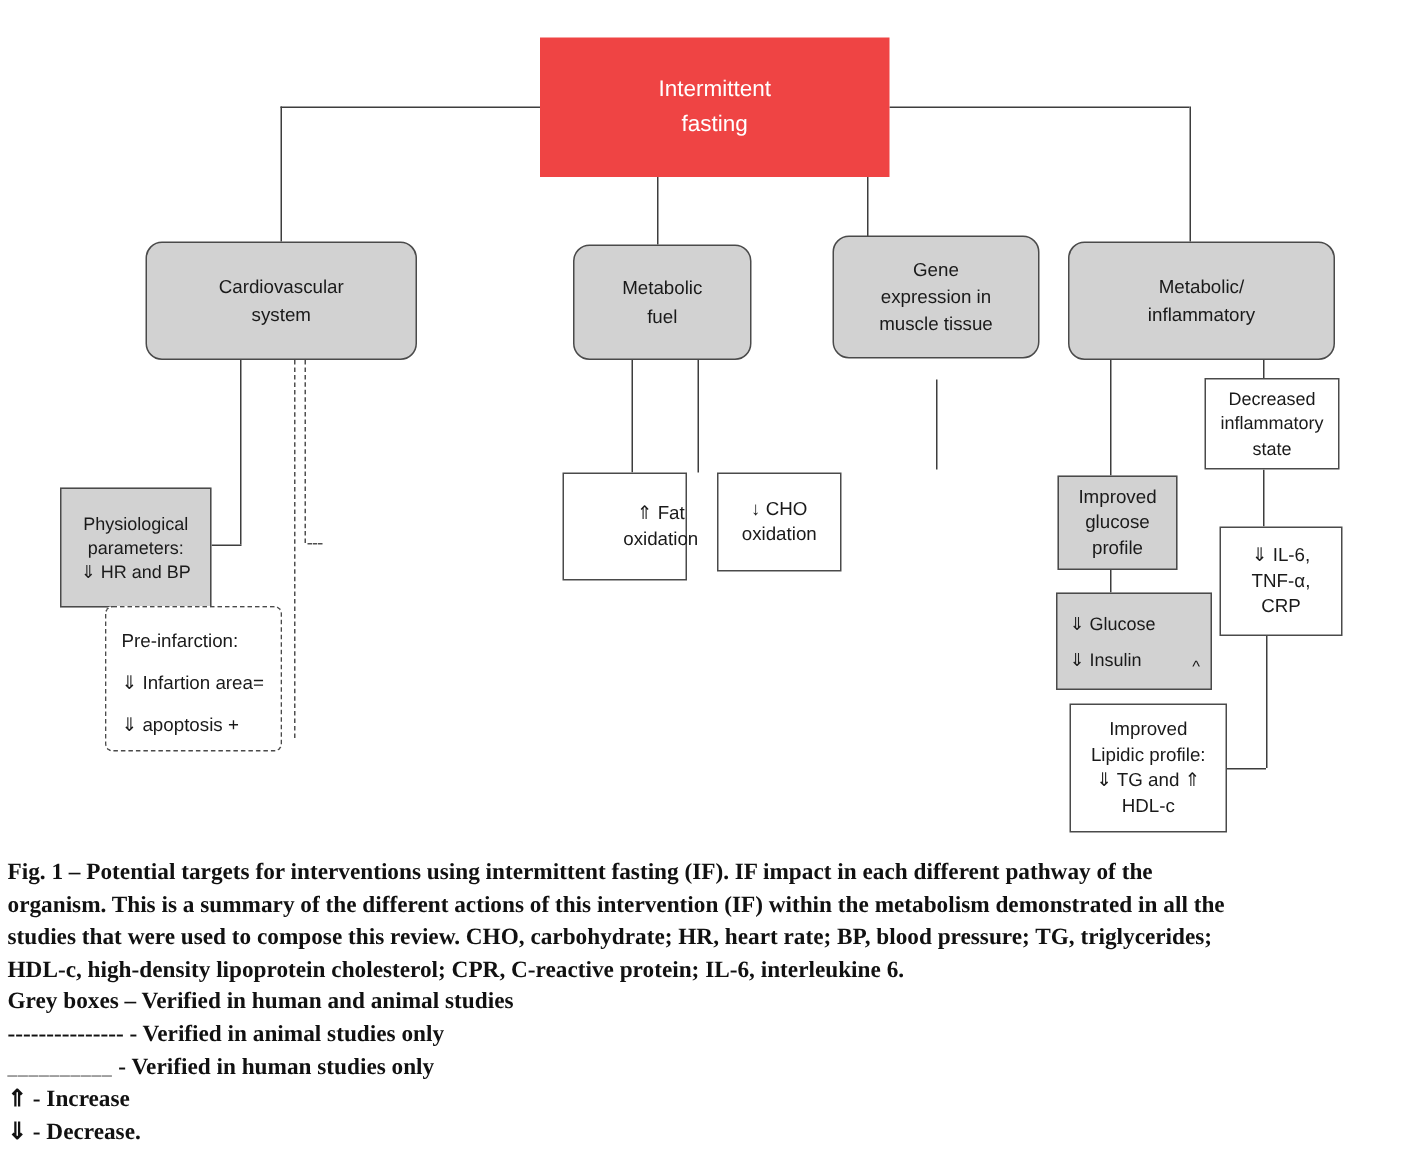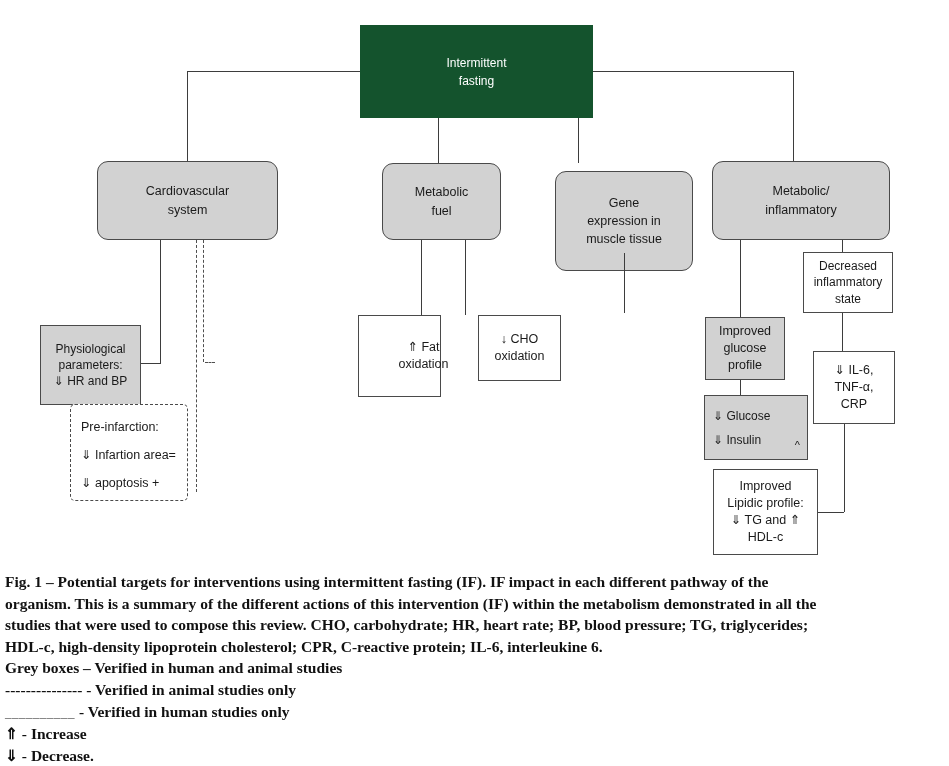--- a/index.html
+++ b/index.html
@@ -8,21 +8,21 @@
   .box { position:absolute; box-sizing:border-box; display:flex; align-items:center;
          justify-content:center; text-align:center; color:#1a1a1a;
          font-family:"Liberation Sans", sans-serif; }
   .lbl { white-space:pre-wrap; }
   .grey { background:#d2d2d2; border:1.2px solid #4a4a4a; }
   .whitebox { background:#ffffff; border:1.2px solid #4a4a4a; }
   .rounded { border-radius:11px; }
   .dashedbox { background:#ffffff; border:1.8px dashed #4a4a4a; border-radius:5px; }
   .left-text { justify-content:flex-start; align-items:flex-start; text-align:left; }
 
-  .root { background:#14532d; color:#fff; font-size:12px; line-height:1.5; }
+  .root { background:#ef4444; color:#fff; font-size:15px; line-height:1.5; }
   .branch { font-size:12.5px; line-height:1.45; }
   .sub { font-size:12.5px; line-height:1.35; }
 
   .vline { position:absolute; width:0; border-left:1.4px solid #3d3d3d; }
   .hline { position:absolute; height:0; border-top:1.4px solid #3d3d3d; }
   .vdash { position:absolute; width:0; border-left:1.6px dashed #4f4f4f; }
   .hdash { position:absolute; height:0; border-top:1.6px dashed #4f4f4f; }
 
   .caret { position:absolute; right:7px; bottom:2px; font-size:11px; }
 
@@ -49,21 +49,21 @@
   </div>
 
   <div class="box grey rounded branch" style="left:97px; top:161px; width:181px; height:79px;">
     <span class="lbl">Cardiovascular
 system</span>
   </div>
   <div class="box grey rounded branch" style="left:382px; top:163px; width:119px; height:77px;">
     <span class="lbl">Metabolic
 fuel</span>
   </div>
-  <div class="box grey rounded branch" style="left:555px; top:171px; width:138px; height:100px;">
+  <div class="box grey rounded branch" style="left:555px; top:157px; width:138px; height:82px;">
     <span class="lbl">Gene
 expression in
 muscle tissue</span>
   </div>
   <div class="box grey rounded branch" style="left:712px; top:161px; width:178px; height:79px;">
     <span class="lbl">Metabolic/
 inflammatory</span>
   </div>
 
   <div class="vline" style="left:160px; top:240px; height:123px;"></div>
@@ -81,21 +81,21 @@
   <div class="box dashedbox sub left-text" style="left:70px; top:404px; width:118px; height:97px; padding:8px 0 0 10px; line-height:28px;">
     <span class="lbl">Pre-infarction:
 ⇓ Infartion area=
 ⇓ apoptosis +</span>
   </div>
 
 
   <div class="vline" style="left:421px; top:240px; height:75px;"></div>
   <div class="vline" style="left:465px; top:240px; height:75px;"></div>
 
-  <div class="box whitebox sub" style="left:358px; top:315px; width:83px; height:82px;padding-left:48px;">
+  <div class="box whitebox sub" style="left:375px; top:315px; width:83px; height:72px;padding-left:48px;">
     <span class="lbl">⇑ Fat
 oxidation</span>
   </div>
   <div class="box whitebox sub" style="left:452px; top:315px; width:83px; height:66px;margin-left:26px;">
     <span class="lbl">↓ CHO
 oxidation</span>
   </div>
 
   <div class="vline" style="left:624px; top:253px; height:60px;"></div>
 

